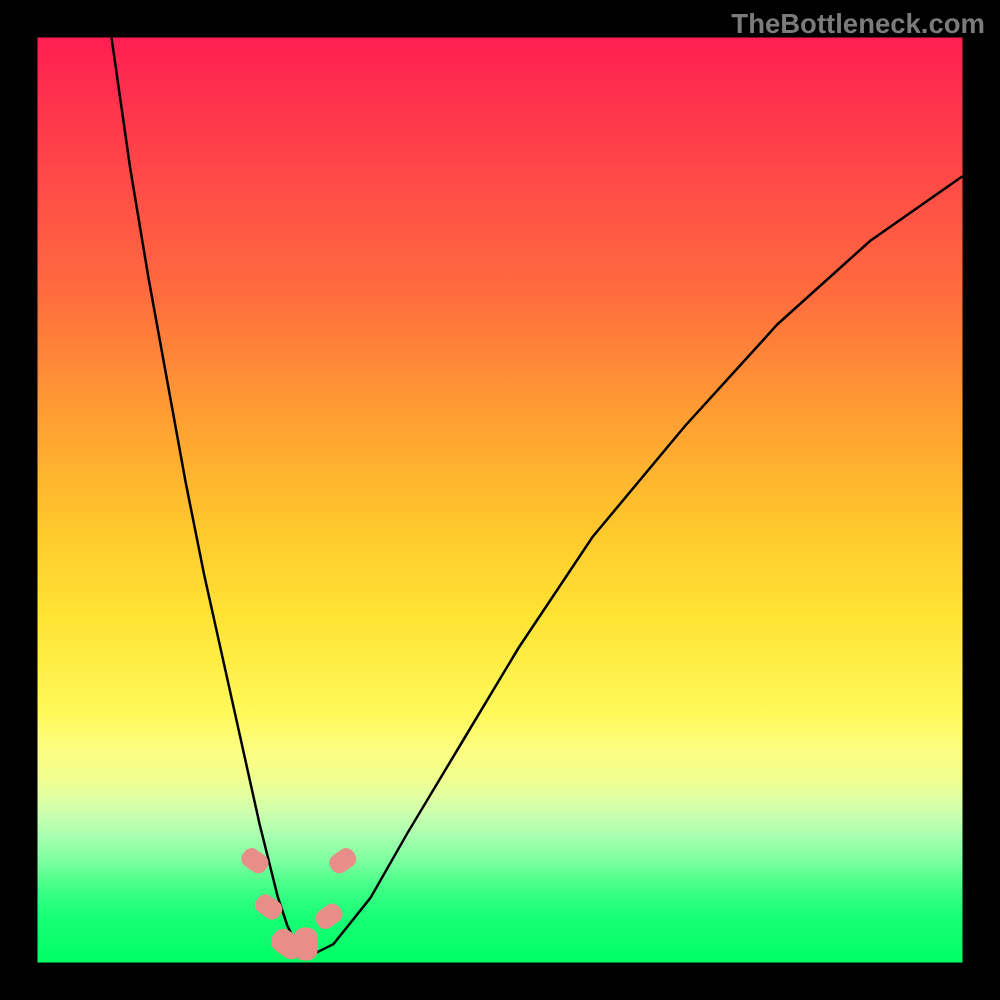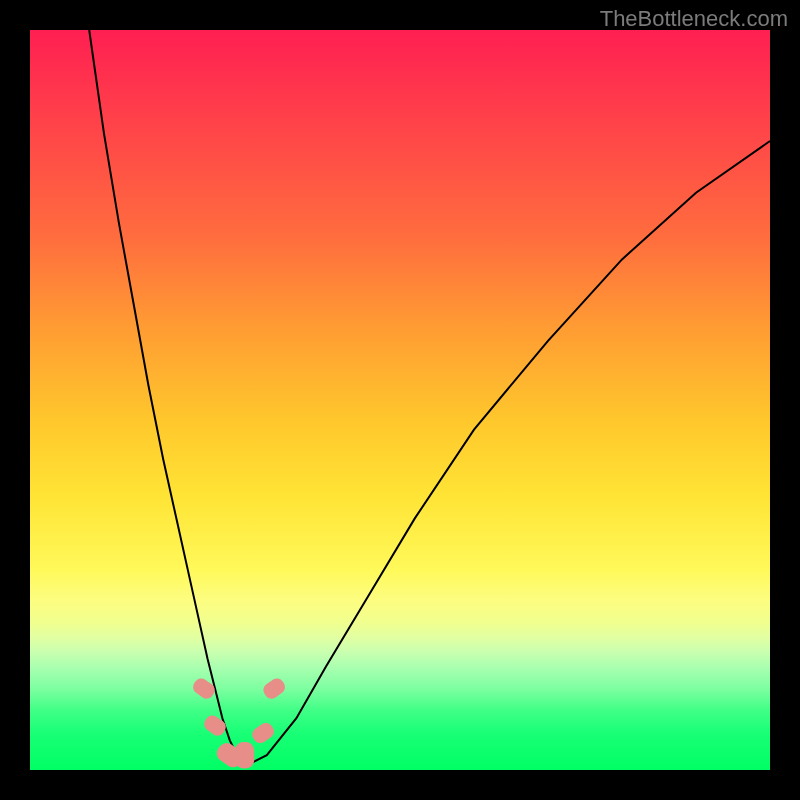--- a/index.html
+++ b/index.html
@@ -43,21 +43,21 @@
       #00ff64 100%
     );
   }
   .watermark {
     position: absolute;
     top: 6px;
     right: 12px;
     color: #7b7b7b;
     font-size: 22px;
     letter-spacing: 0px;
-    font-weight: 400;
+    font-weight: 700;
     user-select: none;
   }
   svg.curve {
     position: absolute;
     left: 0;
     top: 0;
     width: 740px;
     height: 740px;
     overflow: visible;
   }

